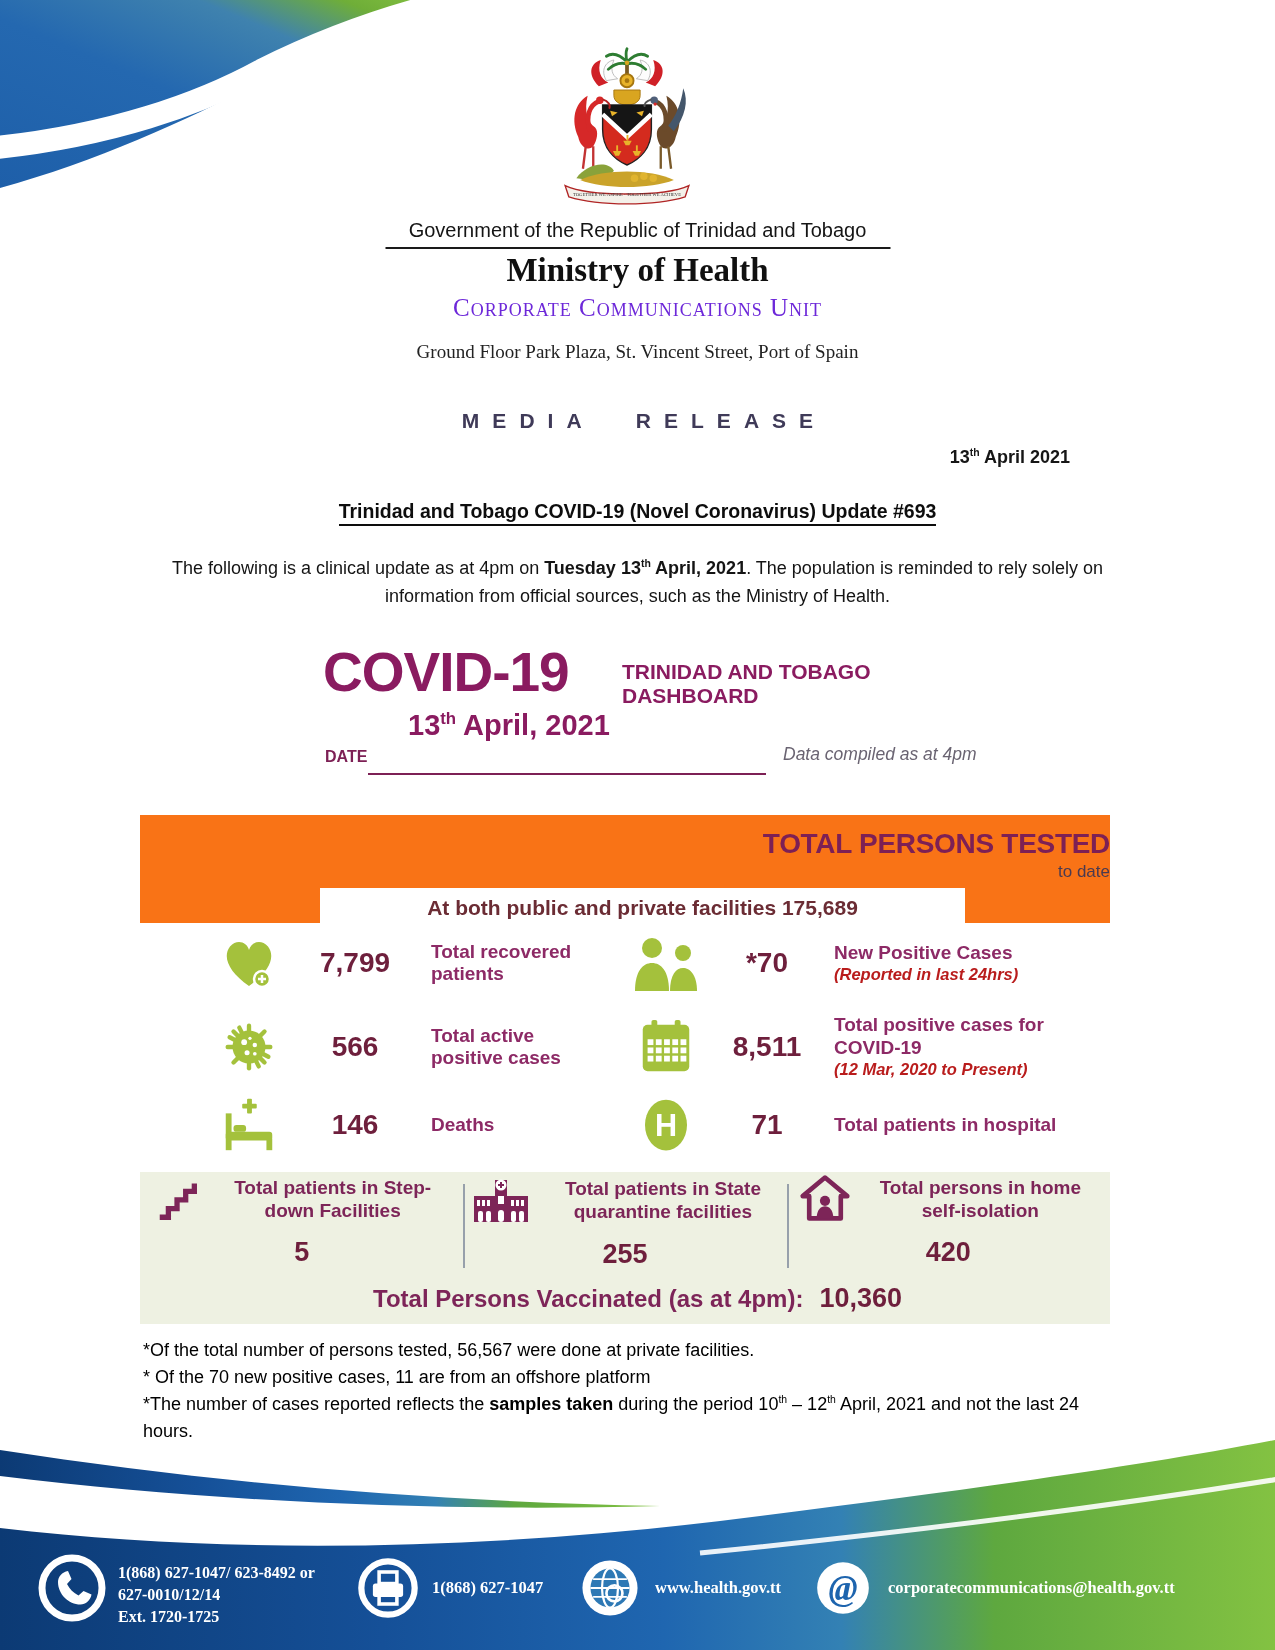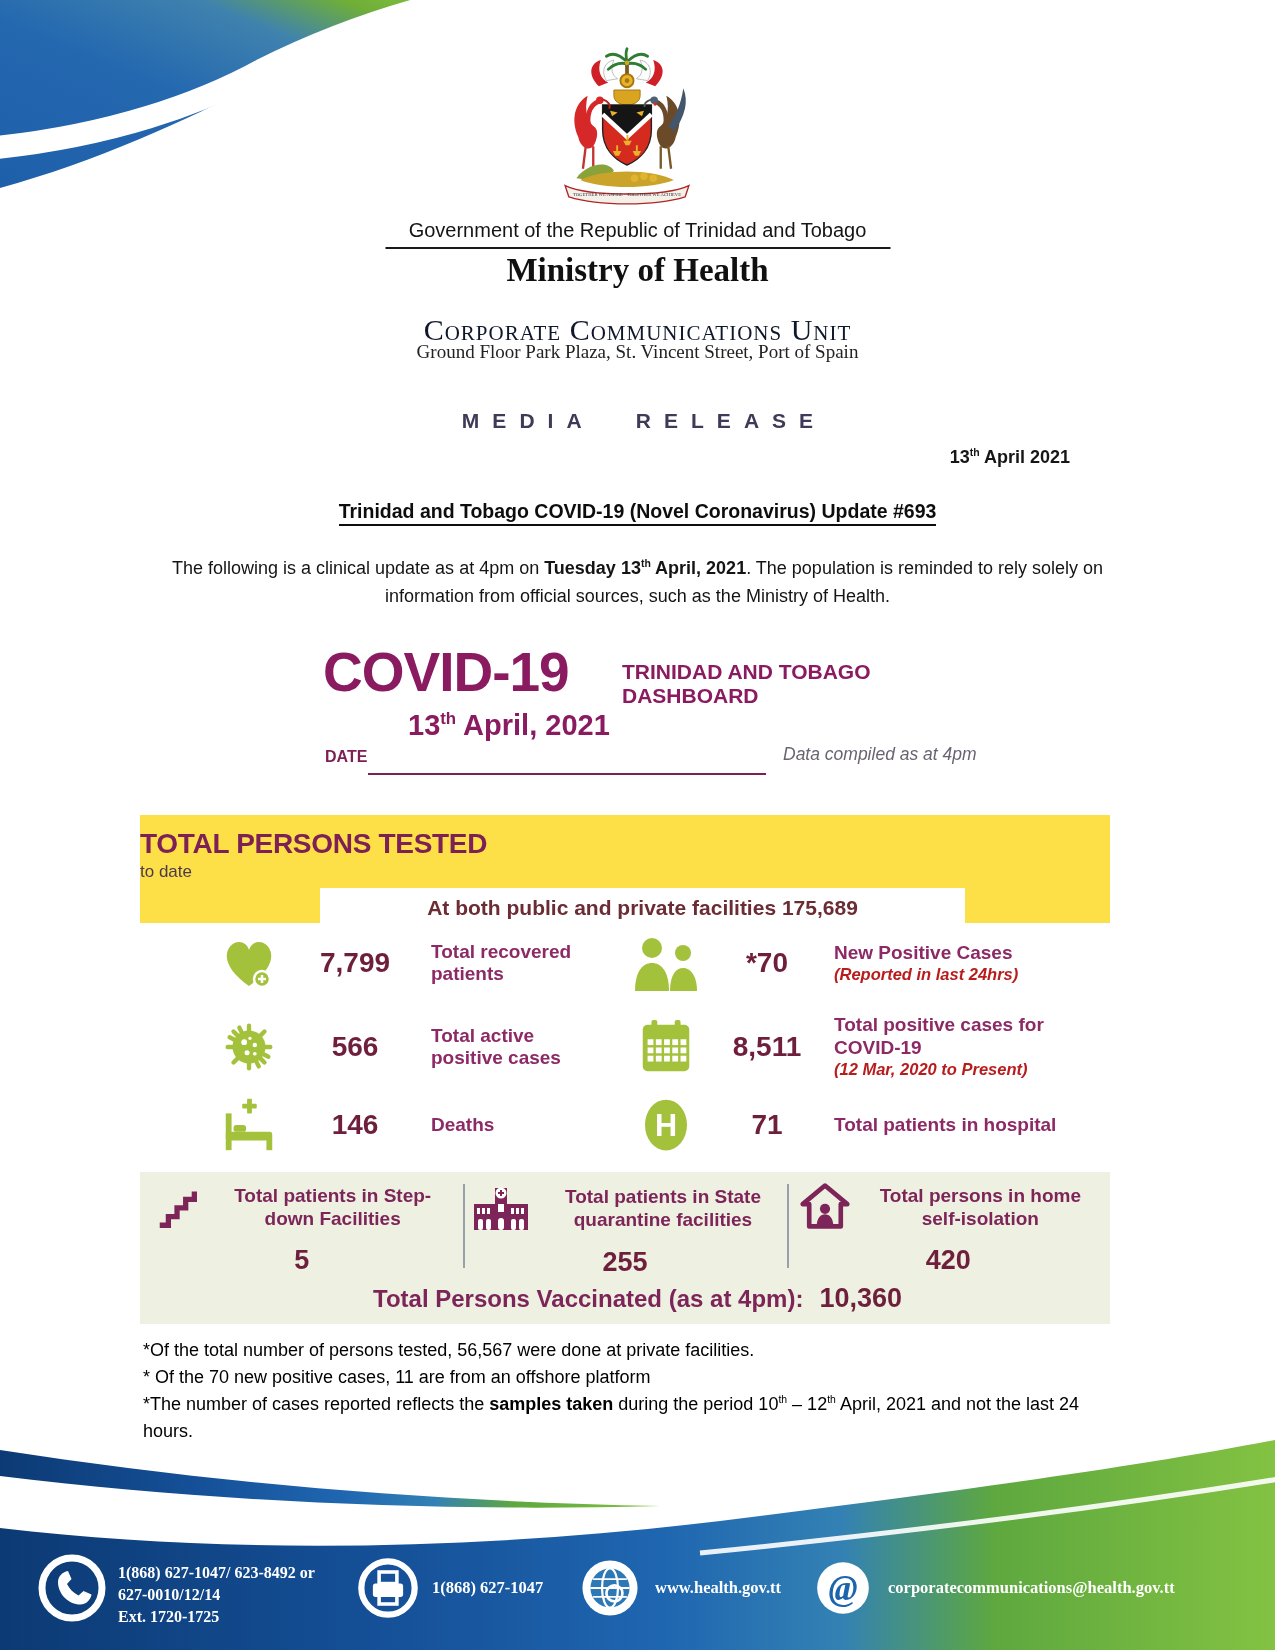--- a/index.html
+++ b/index.html
@@ -6,56 +6,56 @@
   .page{position:relative;width:1275px;height:1650px;background:#fff;overflow:hidden;
         font-family:"Liberation Sans", sans-serif;color:#111;}
   .abs{position:absolute;}
   .ctr{left:0;right:0;text-align:center;}
   sup{font-size:58%;vertical-align:super;line-height:0;}
 
   
   .gov-line{top:219px;font-size:20px;color:#151515;}
   .h-divider{top:247px;left:50%;transform:translateX(-50%);width:505px;border-top:2px solid #1a1a1a;}
   .ministry{top:252px;font-family:"Liberation Serif",serif;font-weight:bold;font-size:33px;color:#101010;}
-  .unit{top:313px;font-family:"Liberation Serif",serif;font-variant:small-caps;font-size:30px;letter-spacing:1px;color:#0f172a;}
+  .unit{top:294px;font-family:"Liberation Serif",serif;font-variant:small-caps;font-size:25px;letter-spacing:1px;color:#6d28d9;}
   .address{top:341px;font-family:"Liberation Serif",serif;font-size:19px;color:#222;}
   .media-title{top:409px;font-size:21px;font-weight:bold;color:#3f3a58;letter-spacing:.62em;word-spacing:1.1em;padding-left:.62em;}
   .rel-date{top:447px;right:0;width:100%;text-align:right;padding-right:205px;box-sizing:border-box;font-size:18px;font-weight:bold;color:#161616;}
   .headline{top:500px;font-size:19.5px;font-weight:bold;color:#0d0d0d;}
   .headline span{border-bottom:2.5px solid #0d0d0d;padding-bottom:2px;}
   .para{top:555px;left:50%;transform:translateX(-50%);width:965px;text-align:center;font-size:18px;line-height:1.55;color:#141414;}
 
   
   .dash-title{top:645px;left:323px;font-size:55px;font-weight:bold;letter-spacing:-1px;color:#8a1b60;line-height:1;}
   .dash-sub{top:660px;left:622px;font-size:21px;font-weight:bold;color:#8a1b60;line-height:1.15;}
   .date-label{top:748px;left:325px;font-size:16px;font-weight:bold;color:#7d2055;}
   .date-line{top:773px;left:368px;width:398px;border-bottom:2px solid #7d2055;}
   .dash-date{top:709px;left:408px;font-size:29px;font-weight:bold;color:#8a1b60;}
   .compiled{top:744px;left:783px;font-size:17.5px;font-style:italic;color:#6a6472;}
 
-  .band1{top:815px;left:140px;width:970px;height:108px;background:#fde047;text-align:left;}
+  .band1{top:815px;left:140px;width:970px;height:108px;background:#f97316;text-align:right;}
   .tested-title{padding-top:13px;font-size:28px;font-weight:bold;letter-spacing:-.3px;color:#7d2055;}
   .tested-sub{font-size:17px;color:#4a3a50;margin-top:2px;}
   .white-strip{top:888px;left:320px;width:645px;height:40px;background:#fff;z-index:2;
                text-align:center;line-height:40px;font-size:21px;font-weight:bold;color:#6b2c34;}
 
   .stat{display:flex;align-items:center;z-index:3;}
   .stat .icon-box{width:88px;display:flex;justify-content:center;flex:none;}
   .stat.right .icon-box{width:96px;}
   .stat .val{flex:none;width:124px;text-align:center;font-size:28px;font-weight:bold;color:#6e1f3c;}
   .stat.right .val{width:106px;}
   .stat .lbl{margin-left:14px;font-size:19px;font-weight:bold;color:#8d2a66;line-height:1.18;}
   .stat .lbl .main{display:block;}
   .stat .lbl .sub{display:block;font-size:16.5px;font-style:italic;font-weight:bold;color:#b91c1c;margin-top:1px;}
   .sl{left:205px;width:420px;height:78px;} .sr{left:618px;width:500px;height:78px;}
   .row1{top:924px;} .row2{top:1008px;} .row3{top:1086px;}
   .sl .lbl{width:175px;} .sr .lbl{width:240px;}
 
   .band2{top:1172px;left:140px;width:970px;height:152px;background:#eef1e2;display:flex;}
-  .fac{flex:1;display:flex;flex-direction:column;align-items:center;padding-top:8px;}
+  .fac{flex:1;display:flex;flex-direction:column;align-items:center;padding-top:0;}
   .fac .top{display:flex;align-items:center;gap:12px;}
   .fac .flbl{font-size:19px;font-weight:bold;color:#7d2558;line-height:1.2;text-align:center;max-width:235px;}
   .fac .fval{margin-top:9px;font-size:27px;font-weight:bold;color:#6e1f3c;}
   .fac-div{top:1184px;width:2px;height:84px;background:#97a0ab;z-index:2;}
   .vacc{top:1283px;font-size:24px;font-weight:bold;color:#7d2558;z-index:3;}
   .vacc .v{font-size:27px;color:#6e1f3c;margin-left:16px;}
 
   .footnotes{top:1337px;left:143px;width:958px;font-size:18px;line-height:1.5;color:#000;z-index:3;}
   .footnotes p{margin:0;}
 

